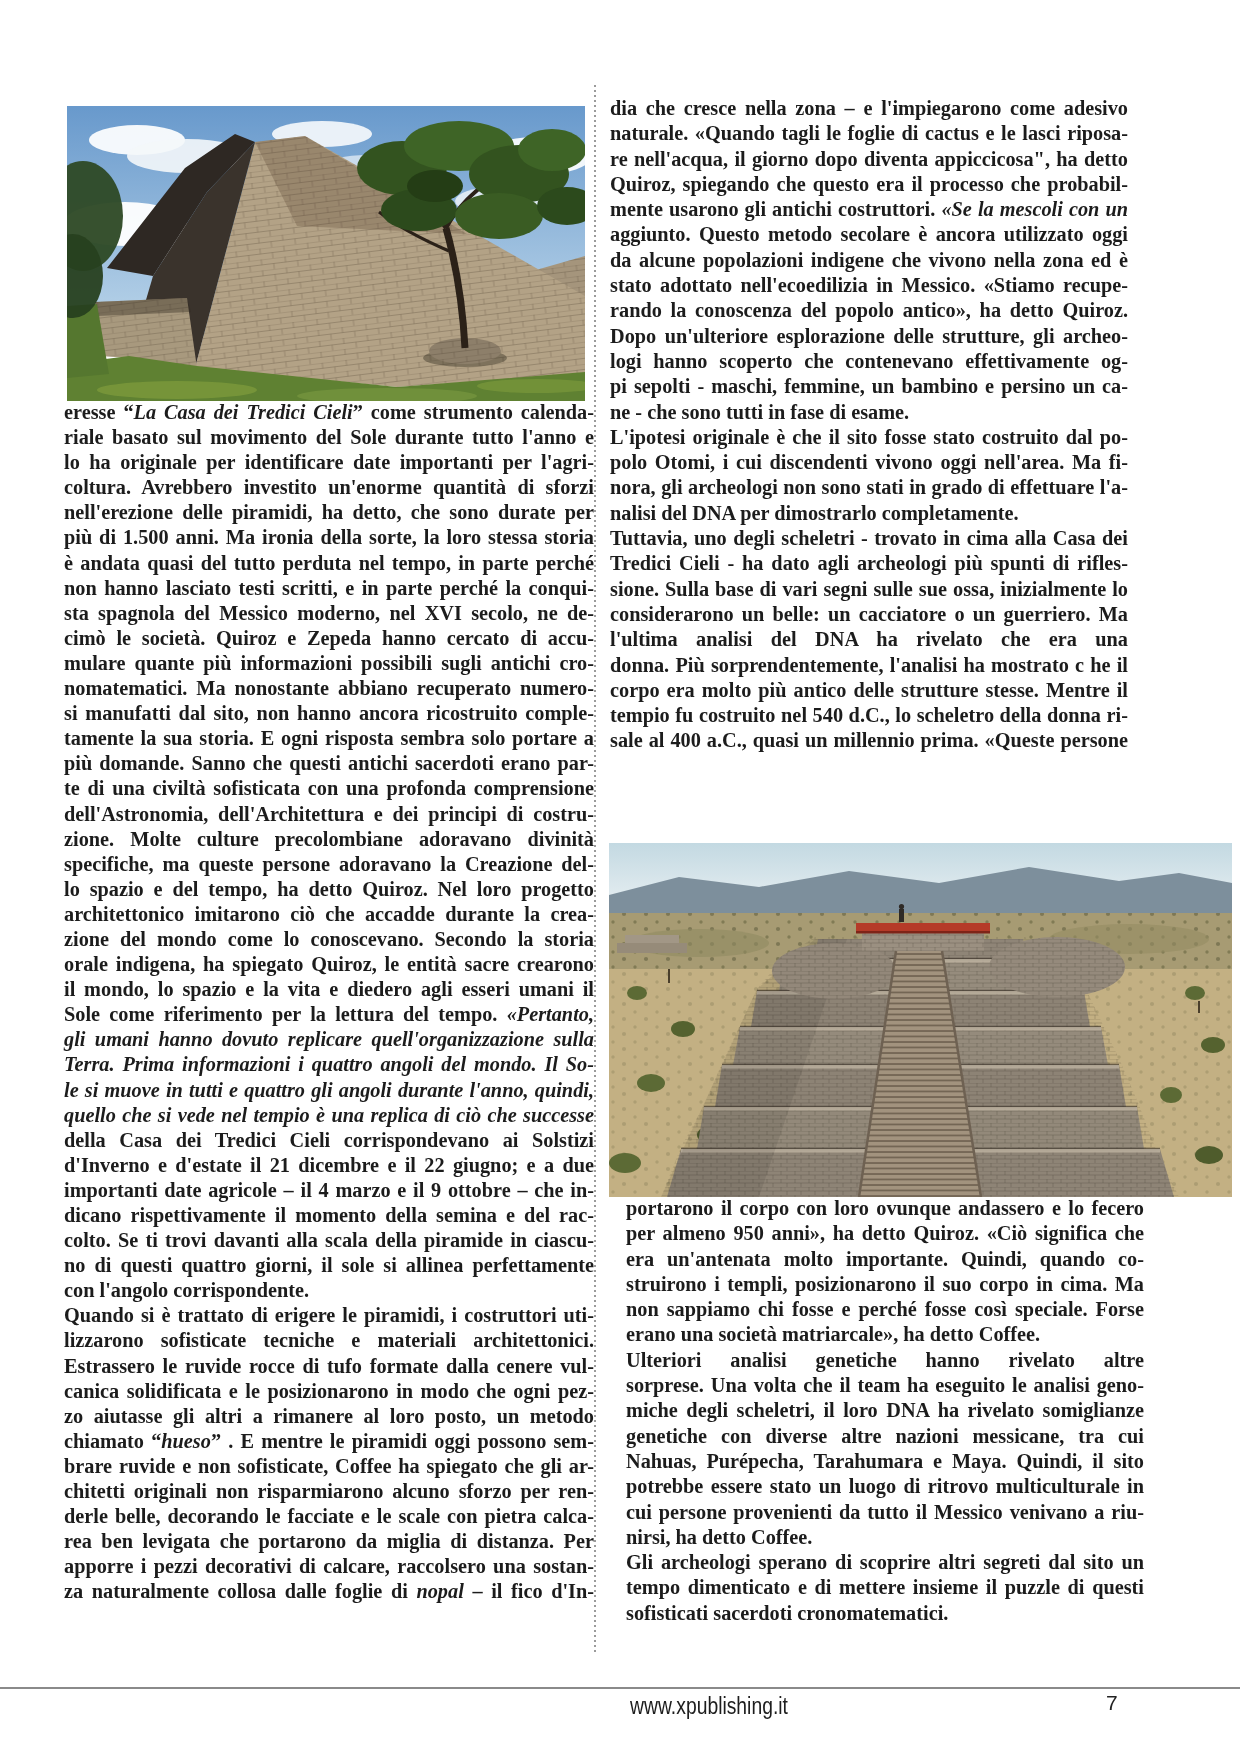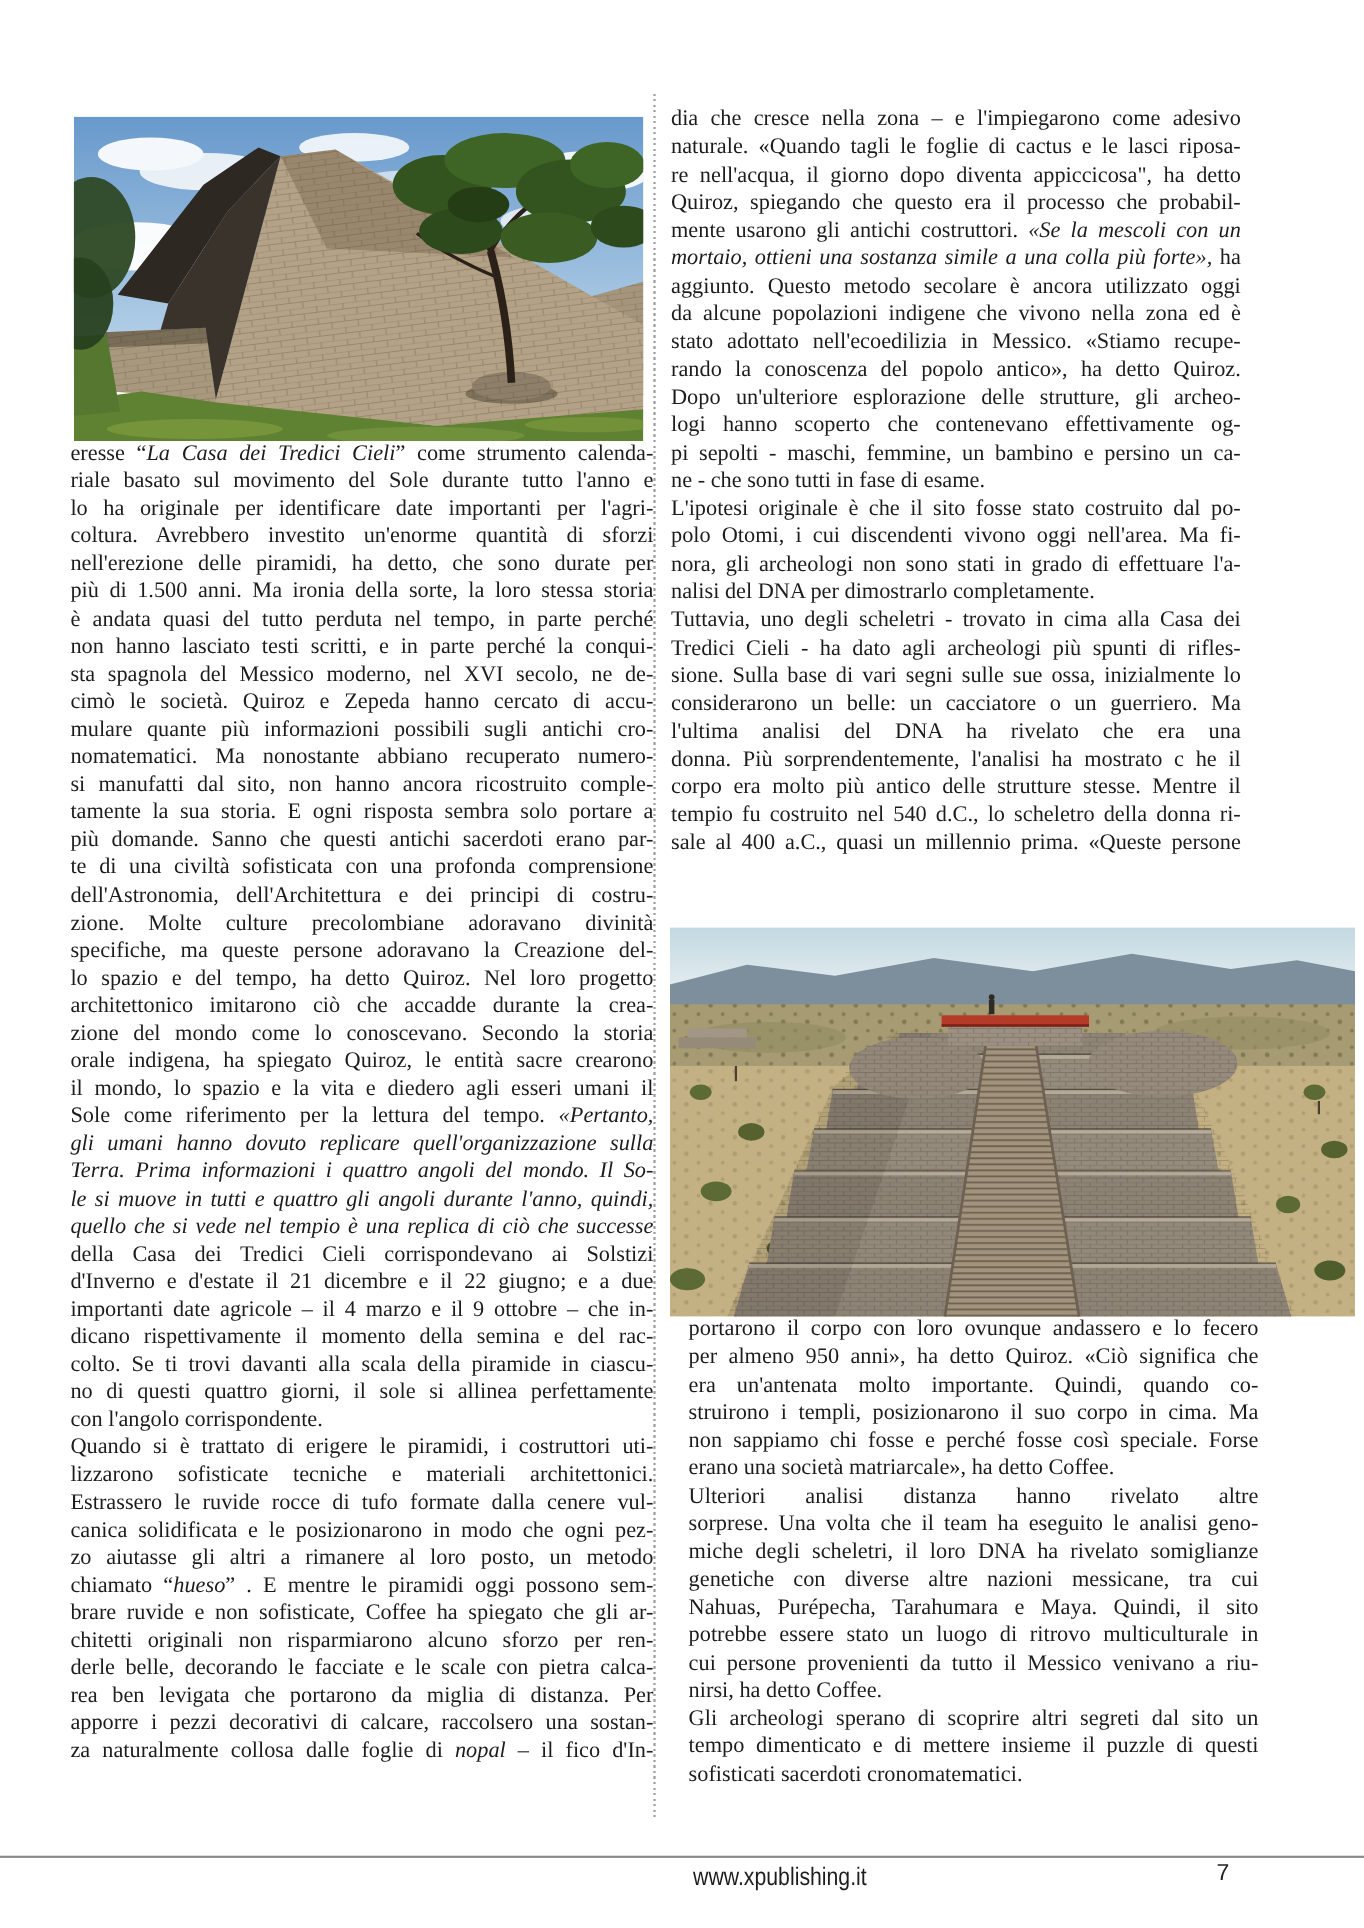--- a/index.html
+++ b/index.html
@@ -4,21 +4,21 @@
 <style>
   html,body{margin:0;padding:0;background:#ffffff;}
   .page{position:relative;width:1240px;height:1753px;background:#ffffff;overflow:hidden;
         font-family:"Liberation Serif","DejaVu Serif",serif;color:#1c1c1c;}
   .photo{position:absolute;overflow:hidden;}
   .photo svg{display:block;width:100%;height:100%;}
   #photo-top{left:67px;top:106px;width:518px;height:295px;}
   #photo-bottom{left:609px;top:843px;width:623px;height:354px;}
   .divider{position:absolute;left:594px;top:85px;width:2px;height:1567px;
            background:repeating-linear-gradient(to bottom,#9b9b9b 0 2px,transparent 2px 5px);}
-  .textcol{position:absolute;font-size:20.3px;}
+  .textcol{position:absolute;font-size:20.3px;font-weight:bold;}
   .textcol .line{text-align:justify;text-align-last:justify;white-space:nowrap;overflow:visible;}
   .textcol .line.pl{text-align-last:left;}
   .textcol .line i{font-style:italic;}
   #col-left{left:64px;top:400px;width:530px;}
   #col-left .line{line-height:25.1px;}
   #col-right-top{left:610px;top:96px;width:518px;}
   #col-right-bottom{left:610px;top:1196px;width:518px;margin-left:16px;}
   #col-right-top .line,#col-right-bottom .line{line-height:25.3px;}
   .footer-rule{position:absolute;left:0;top:1687px;width:1240px;height:2px;background:#8a8a8a;}
   .footer-url{position:absolute;left:709px;top:1693px;transform:translateX(-50%) scaleX(0.84);
@@ -149,21 +149,20 @@
       <div class="line"><span>apporre i pezzi decorativi di calcare, raccolsero una sostan-</span></div>
       <div class="line"><span>za naturalmente collosa dalle foglie di </span><i>nopal</i><span> – il fico d'In-</span></div>
     </div>
 
   <div class="textcol" id="col-right-top">
       <div class="line"><span>dia che cresce nella zona – e l'impiegarono come adesivo</span></div>
       <div class="line"><span>naturale. «Quando tagli le foglie di cactus e le lasci riposa-</span></div>
       <div class="line"><span>re nell'acqua, il giorno dopo diventa appiccicosa", ha detto</span></div>
       <div class="line"><span>Quiroz, spiegando che questo era il processo che probabil-</span></div>
       <div class="line"><span>mente usarono gli antichi costruttori. </span><i>«Se la mescoli con un</i></div>
-      <div class="line"><i>mortaio, ottieni una sostanza simile a una colla più forte»,</i><span> ha</span></div>
       <div class="line"><span>aggiunto. Questo metodo secolare è ancora utilizzato oggi</span></div>
       <div class="line"><span>da alcune popolazioni indigene che vivono nella zona ed è</span></div>
       <div class="line"><span>stato adottato nell'ecoedilizia in Messico. «Stiamo recupe-</span></div>
       <div class="line"><span>rando la conoscenza del popolo antico», ha detto Quiroz.</span></div>
       <div class="line"><span>Dopo un'ulteriore esplorazione delle strutture, gli archeo-</span></div>
       <div class="line"><span>logi hanno scoperto che contenevano effettivamente og-</span></div>
       <div class="line"><span>pi sepolti - maschi, femmine, un bambino e persino un ca-</span></div>
       <div class="line pl"><span>ne - che sono tutti in fase di esame.</span></div>
       <div class="line"><span>L'ipotesi originale è che il sito fosse stato costruito dal po-</span></div>
       <div class="line"><span>polo Otomi, i cui discendenti vivono oggi nell'area. Ma fi-</span></div>
@@ -271,21 +270,21 @@
     </svg>
   </figure>
 
   <div class="textcol" id="col-right-bottom">
       <div class="line"><span>portarono il corpo con loro ovunque andassero e lo fecero</span></div>
       <div class="line"><span>per almeno 950 anni», ha detto Quiroz. «Ciò significa che</span></div>
       <div class="line"><span>era un'antenata molto importante. Quindi, quando co-</span></div>
       <div class="line"><span>struirono i templi, posizionarono il suo corpo in cima. Ma</span></div>
       <div class="line"><span>non sappiamo chi fosse e perché fosse così speciale. Forse</span></div>
       <div class="line pl"><span>erano una società matriarcale», ha detto Coffee.</span></div>
-      <div class="line"><span>Ulteriori analisi distanza hanno rivelato altre</span></div>
+      <div class="line"><span>Ulteriori analisi genetiche hanno rivelato altre</span></div>
       <div class="line"><span>sorprese. Una volta che il team ha eseguito le analisi geno-</span></div>
       <div class="line"><span>miche degli scheletri, il loro DNA ha rivelato somiglianze</span></div>
       <div class="line"><span>genetiche con diverse altre nazioni messicane, tra cui</span></div>
       <div class="line"><span>Nahuas, Purépecha, Tarahumara e Maya. Quindi, il sito</span></div>
       <div class="line"><span>potrebbe essere stato un luogo di ritrovo multiculturale in</span></div>
       <div class="line"><span>cui persone provenienti da tutto il Messico venivano a riu-</span></div>
       <div class="line pl"><span>nirsi, ha detto Coffee.</span></div>
       <div class="line"><span>Gli archeologi sperano di scoprire altri segreti dal sito un</span></div>
       <div class="line"><span>tempo dimenticato e di mettere insieme il puzzle di questi</span></div>
       <div class="line pl"><span>sofisticati sacerdoti cronomatematici.</span></div>

